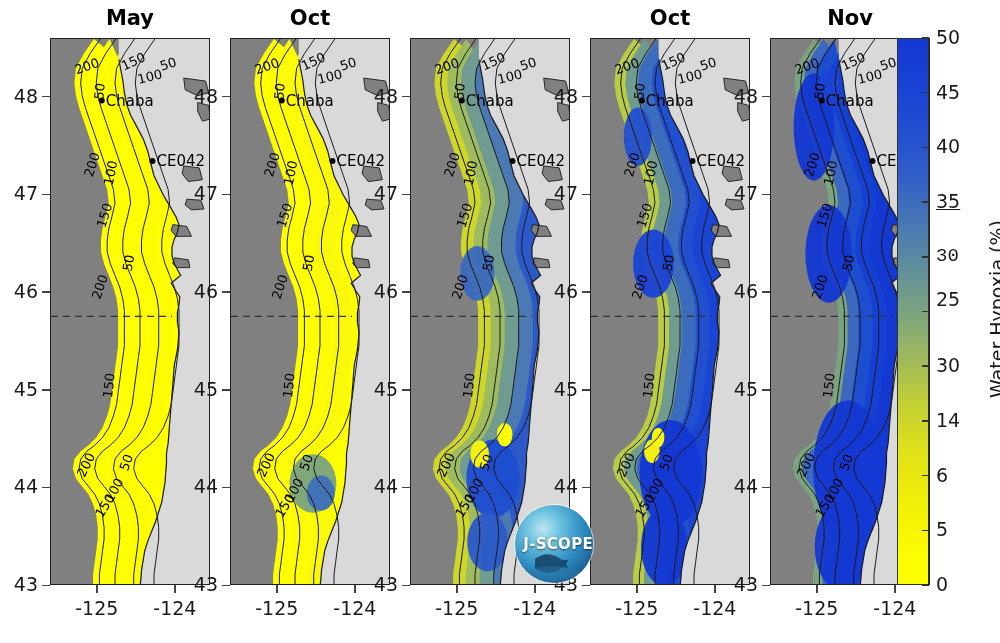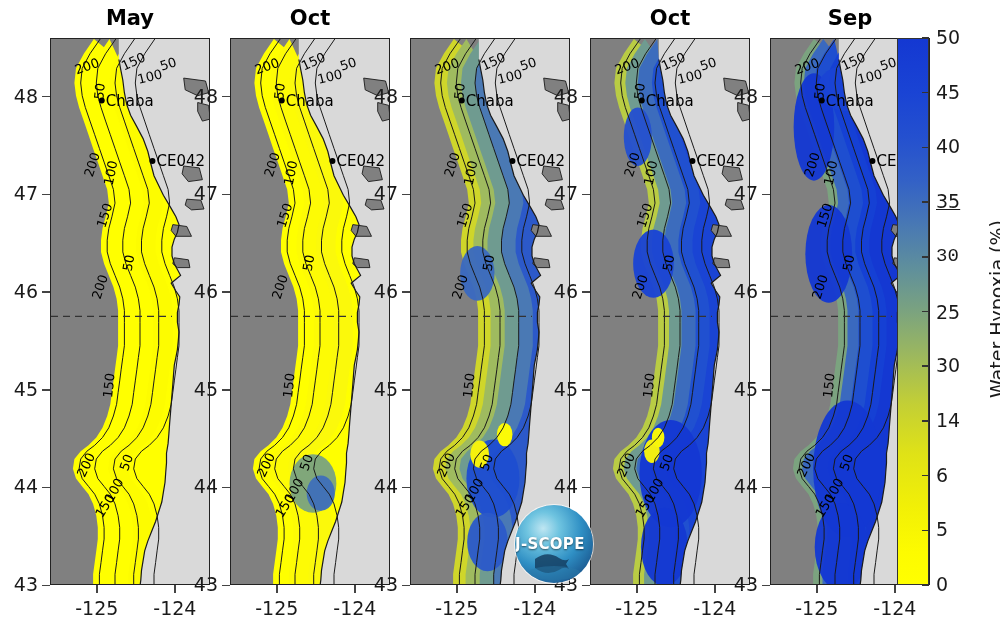--- a/index.html
+++ b/index.html
@@ -82,21 +82,21 @@
     text-align:center;
   }
 
   #logo{
     position:absolute;
     border-radius:50%;
     overflow:hidden;
   }
   #logo .logotext{
     position:absolute;left:0;right:0;top:38%;
-    text-align:left;
+    text-align:right;
     font-size:15px;font-weight:bold;color:#ffffff;
     letter-spacing:0.3px;
     text-shadow:0 1px 2px rgba(0,0,0,.55);
   }
 </style>
 </head>
 <body>
 
 <div id="figure">
     <div class="panel-title" style="left: 50px; top: 6px; width: 160px;">May</div>
@@ -510,21 +510,21 @@
     <div class="tickmark" style="left: 582px; top: 389.143px; width: 8px; height: 1.4px;"></div>
     <div class="ytick-label" style="left: 538px; top: 377.643px;">45</div>
     <div class="tickmark" style="left: 582px; top: 486.821px; width: 8px; height: 1.4px;"></div>
     <div class="ytick-label" style="left: 538px; top: 475.321px;">44</div>
     <div class="tickmark" style="left: 582px; top: 584.5px; width: 8px; height: 1.4px;"></div>
     <div class="ytick-label" style="left: 538px; top: 573px;">43</div>
     <div class="tickmark" style="left: 636.329px; top: 585px; width: 1.4px; height: 8px;"></div>
     <div class="xtick-label" style="left: 606.829px; top: 597px;">-125</div>
     <div class="tickmark" style="left: 714.378px; top: 585px; width: 1.4px; height: 8px;"></div>
     <div class="xtick-label" style="left: 684.878px; top: 597px;">-124</div>
-    <div class="panel-title" style="left: 770px; top: 6px; width: 160px;">Sep</div>
+    <div class="panel-title" style="left: 770px; top: 6px; width: 160px;">Nov</div>
     <div class="panel" style="left: 770px; top: 38px; width: 160px; height: 547px;">
       <svg width="160" height="547" viewBox="0 0 160 547">
         <rect x="0" y="0" width="160" height="547" fill="#808080"></rect>
         <path d="M 67.9 20.5 L 69.5 29.3 L 71.8 41.0 L 73.4 53.7 L 75.7 65.4 L 79.6 76.2 L 85.9 87.9 L 92.1 99.6 L 96.8 112.3 L 99.9 125.0 L 103.0 136.7 L 107.7 146.5 L 112.4 156.3 L 117.1 164.1 L 121.0 170.9 L 124.9 177.8 L 128.0 185.6 L 126.4 193.4 L 123.3 200.2 L 121.0 208.1 L 121.0 216.8 L 123.3 224.7 L 126.4 230.5 L 129.6 236.4 L 124.9 240.3 L 120.2 244.2 L 124.9 252.0 L 128.8 257.9 L 128.0 265.7 L 126.4 273.5 L 126.4 283.3 L 128.0 293.0 L 127.2 302.8 L 126.4 310.6 L 124.9 318.4 L 123.3 326.2 L 122.5 336.0 L 121.8 345.8 L 121.0 355.5 L 120.2 365.3 L 119.4 375.1 L 118.6 384.9 L 117.9 394.6 L 117.1 404.4 L 115.5 414.2 L 115.5 423.9 L 114.7 433.7 L 114.0 443.5 L 112.4 453.2 L 110.8 463.0 L 107.7 472.8 L 104.6 482.5 L 100.7 492.3 L 96.8 502.1 L 93.7 511.8 L 92.1 521.6 L 90.5 531.4 L 89.8 541.1 L 89.0 547.0 L 171.7 547.0 L 171.7 0.0 L 67.9 0.0 Z" fill="#d9d9d9" stroke="none"></path>
         <path d="M 132.7 39.1 L 154.5 42.0 L 157.7 53.7 L 146.7 56.7 L 134.2 50.8 Z" fill="#808080" stroke="none"></path>
         <path d="M 146.7 63.5 L 157.7 66.4 L 159.2 80.1 L 151.4 82.1 L 146.7 72.3 Z" fill="#808080" stroke="none"></path>
         <path d="M 132.7 127.0 L 148.3 128.9 L 151.4 140.7 L 137.4 142.6 L 131.1 134.8 Z" fill="#808080" stroke="none"></path>
         <path d="M 135.8 160.2 L 149.9 161.2 L 153.0 170.0 L 140.5 170.9 L 134.2 166.1 Z" fill="#808080" stroke="none"></path>
         <path d="M 121.8 185.6 L 135.8 187.5 L 140.5 197.3 L 124.9 197.3 L 120.2 191.5 Z" fill="#808080" stroke="none"></path>
         <path d="M 123.3 218.8 L 137.4 220.8 L 138.9 228.6 L 126.4 228.6 L 121.8 224.7 Z" fill="#808080" stroke="none"></path>
@@ -629,21 +629,21 @@
     <div class="cb-tick-label" style="left: 936px; top: 573px;">0</div>
     <div class="cb-tickmark" style="left: 922px; top: 529.5px; width: 7px;"></div>
     <div class="cb-tick-label" style="left: 936px; top: 518.3px;">5</div>
     <div class="cb-tickmark" style="left: 922px; top: 474.8px; width: 7px;"></div>
     <div class="cb-tick-label" style="left: 936px; top: 463.6px;">6</div>
     <div class="cb-tickmark" style="left: 922px; top: 420.1px; width: 7px;"></div>
     <div class="cb-tick-label" style="left: 936px; top: 408.9px;">14</div>
     <div class="cb-tickmark" style="left: 922px; top: 365.4px; width: 7px;"></div>
     <div class="cb-tick-label" style="left: 936px; top: 354.2px;">30</div>
     <div class="cb-tickmark" style="left: 922px; top: 310.7px; width: 7px;"></div>
-    <div class="cb-tick-label" style="left: 936px; top: 301px;">25</div>
+    <div class="cb-tick-label" style="left: 936px; top: 288px;">25</div>
     <div class="cb-tickmark" style="left: 922px; top: 256px; width: 7px;"></div>
     <div class="cb-tick-label" style="left: 936px; top: 244.8px; font-family: Liberation Mono, monospace;">30</div>
     <div class="cb-tickmark" style="left: 922px; top: 201.3px; width: 7px;"></div>
     <div class="cb-tick-label" style="left: 936px; top: 190.1px; text-decoration: underline;">35</div>
     <div class="cb-tickmark" style="left: 922px; top: 146.6px; width: 7px;"></div>
     <div class="cb-tick-label" style="left: 936px; top: 135.4px;">40</div>
     <div class="cb-tickmark" style="left: 922px; top: 91.9px; width: 7px;"></div>
     <div class="cb-tick-label" style="left: 936px; top: 80.7px;">45</div>
     <div class="cb-tickmark" style="left: 922px; top: 37.2px; width: 7px;"></div>
     <div class="cb-tick-label" style="left: 936px; top: 26px;">50</div>

